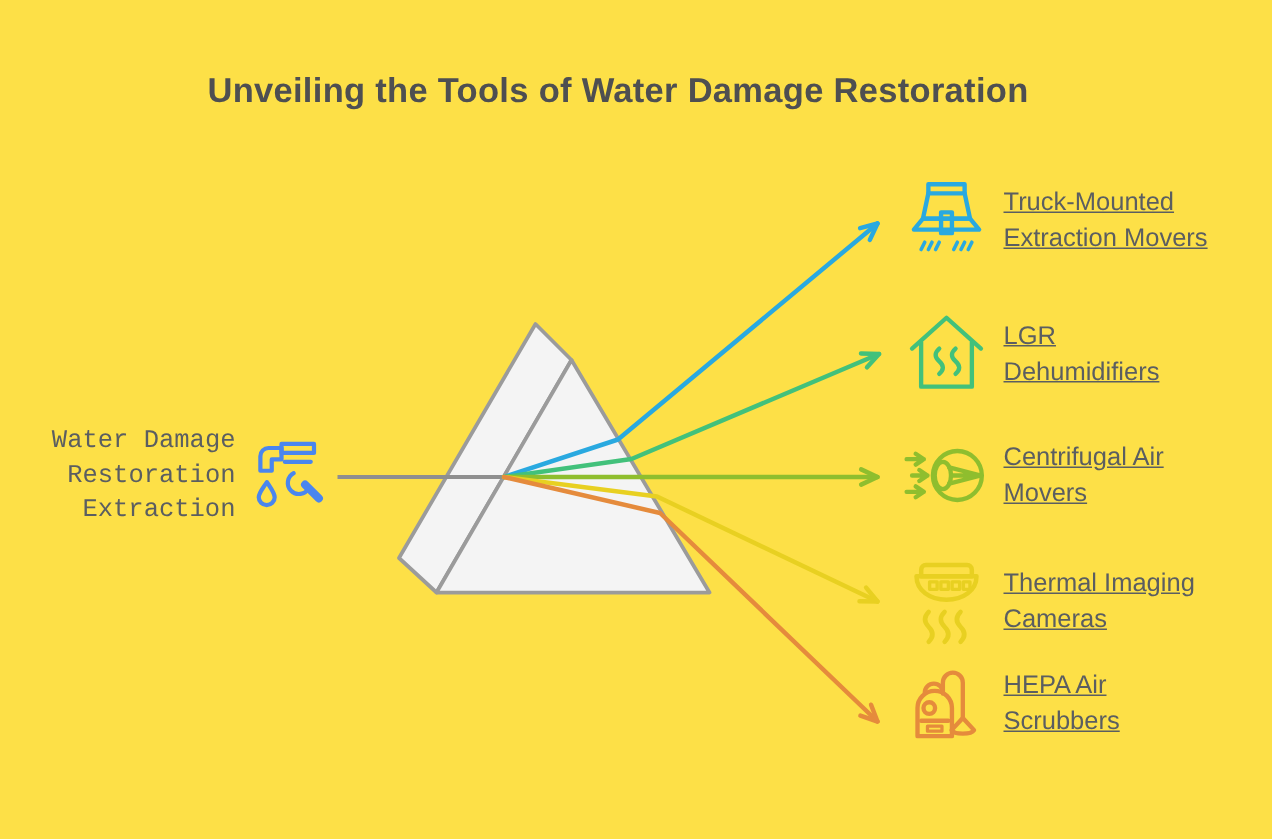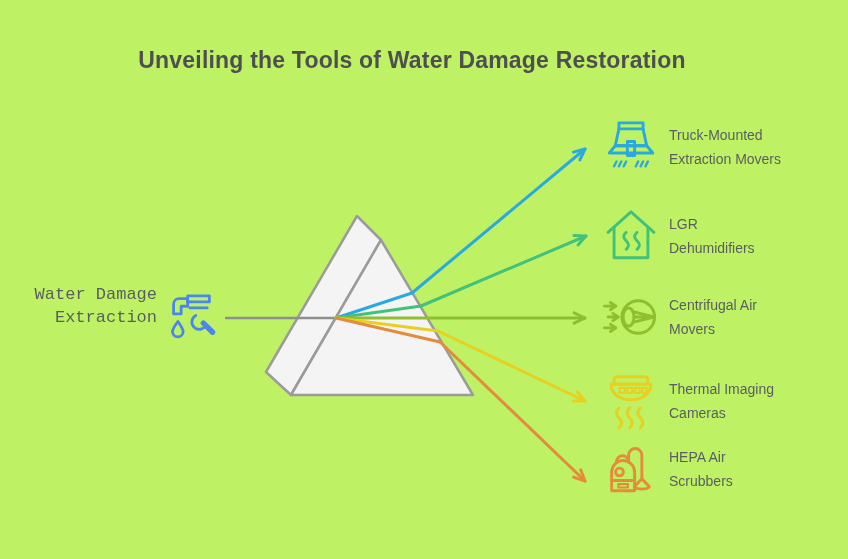--- a/index.html
+++ b/index.html
@@ -1,32 +1,32 @@
 <!DOCTYPE html>
 <html><head>
 <meta charset="utf-8">
 <style>
   html,body { margin:0; padding:0; background:#ffffff; }
   .canvas {
-    position:relative; width:848px; height:559px; background:#bef264;
+    position:relative; width:848px; height:559px; background:#fde047;
     font-family:"Liberation Sans", sans-serif; overflow:hidden;
   }
   .title {
     position:absolute; top:47px; left:0; width:824px; text-align:center;
     font-size:23px; font-weight:700; color:#4e4f51; letter-spacing:.2px;
   }
   .diagram-svg { position:absolute; left:0; top:0; }
   .source-label {
     position:absolute; left:10px; top:283px; width:147px; text-align:right;
     font-size:17px; line-height:23px; color:#5b5e61;font-family:Liberation Mono, monospace;
   }
   .source-icon { position:absolute; left:166px; top:290px; }
   .item { position:absolute; left:600px; display:flex; align-items:center; }
   .item-icon { width:62px; height:66px; display:flex; align-items:center; justify-content:center; flex:0 0 auto; }
-  .item-text { margin-left:7px; font-size:14px; line-height:24px; color:#5b5e61; white-space:nowrap; }
+  .item-text { margin-left:7px; font-size:17px; line-height:24px; color:#5b5e61; white-space:nowrap;text-decoration:underline; }
   .it1 { top:114px; } .it2 { top:203px; } .it3 { top:284px; } .it4 { top:368px; } .it5 { top:436px; }
 </style>
 </head>
 <body>
 
 <div class="canvas">
 
   <div class="title">Unveiling the Tools of Water Damage Restoration</div>
 
   <svg class="diagram-svg" width="848" height="559" viewBox="0 0 848 559">
@@ -55,20 +55,21 @@
       <polyline points="577.4,391.7 585,401 573.0,400.9"></polyline>
     </g>
     <g fill="none" stroke-width="3" stroke-linecap="round" stroke-linejoin="round" stroke="#e58b3c">
       <polyline points="336,318 440,342 585,481"></polyline>
       <polyline points="580.7,469.8 585,481 573.6,477.1"></polyline>
     </g>
   </svg>
 
   <div class="source-label">
     <div>Water Damage</div>
+    <div>Restoration</div>
     <div>Extraction</div>
   </div>
 
   <svg class="source-icon" width="52" height="52" viewBox="0 0 48 48">
     <g fill="none" stroke-width="2.6" stroke-linecap="round" stroke-linejoin="round" stroke="#4a86ee">
       <path d="M7,22 V13 a5,5 0 0 1 5,-5 h8 v7 h-6 v7 z"></path>
       <path d="M20,5.5 h20 v5.5 h-20 z"></path>
       <path d="M22,16.5 h16"></path>
       <path d="M11,29 c3,4.5 4.8,6.8 4.8,9.3 a4.9,4.9 0 0 1 -9.8,0 c0,-2.5 2,-4.8 5,-9.3 z"></path>
       <path d="M27.5,23.5 a6.8,6.8 0 1 0 9.2,9.2"></path>

